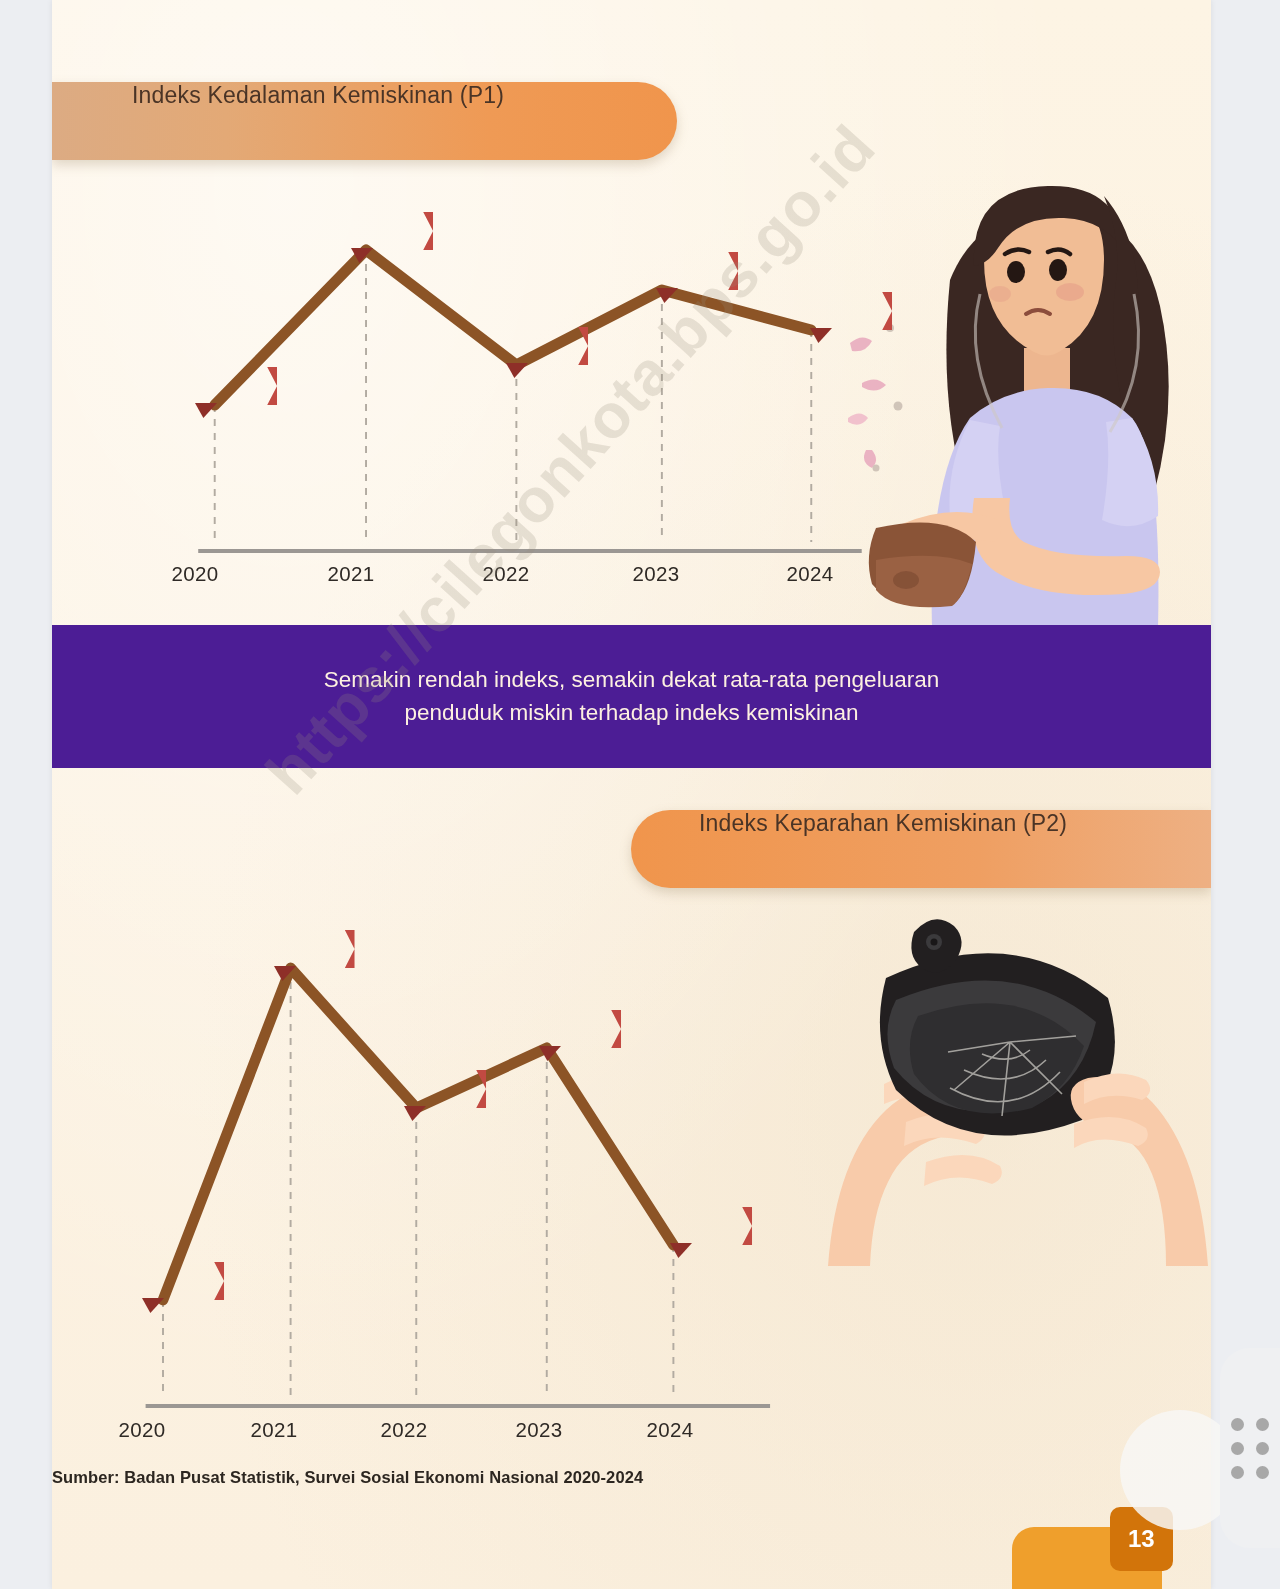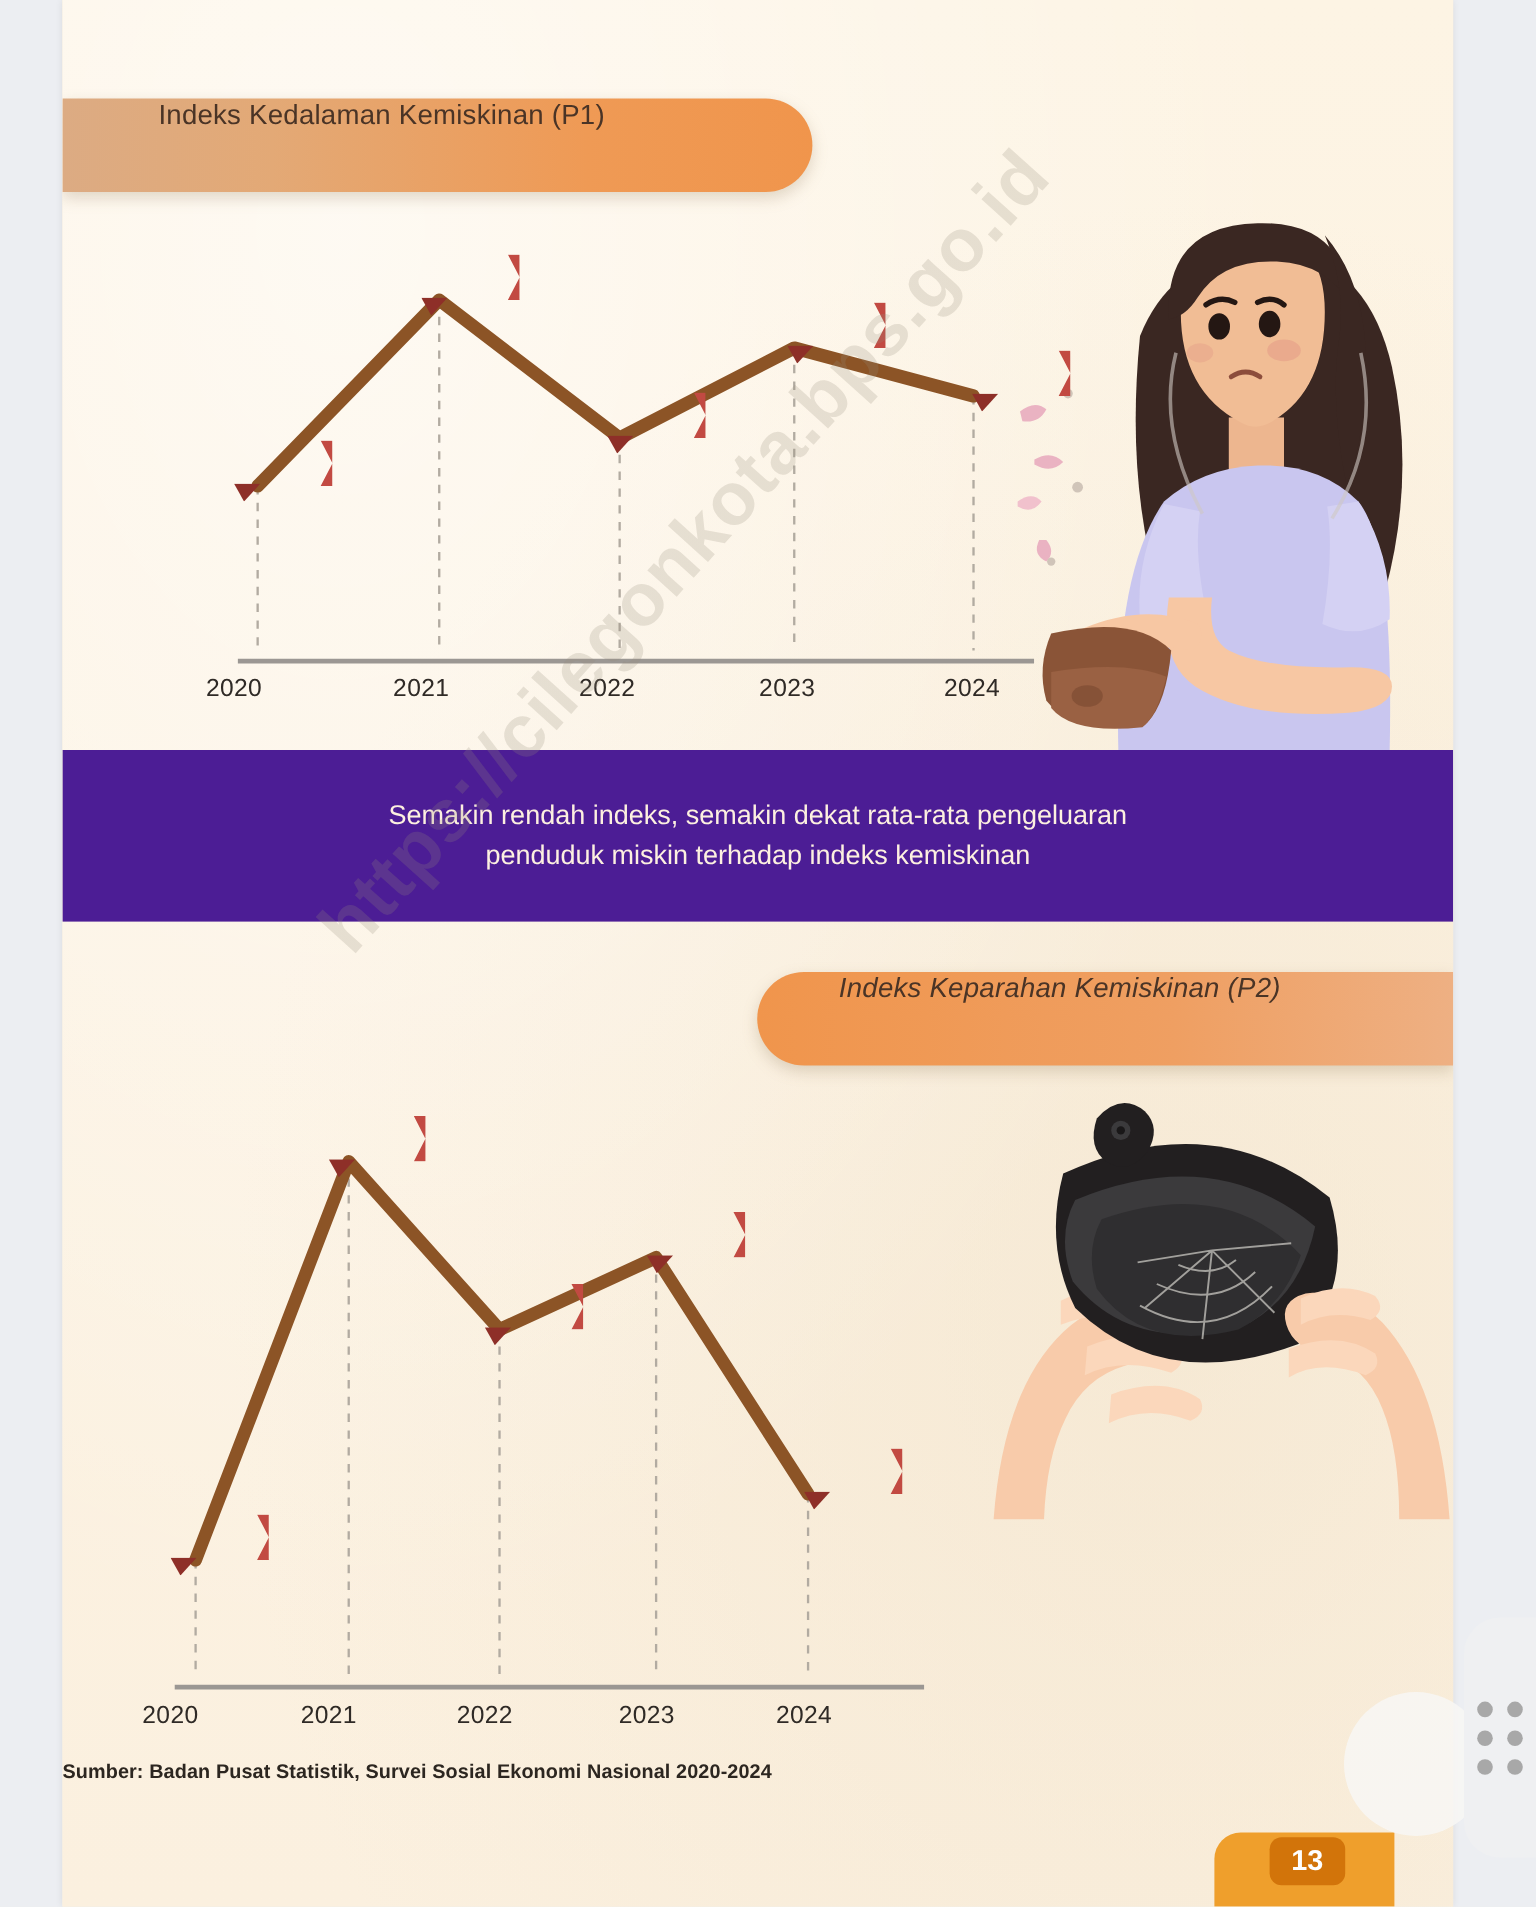--- a/index.html
+++ b/index.html
@@ -48,21 +48,20 @@
     left: 0; top: 82px; width: 625px;
     padding-left: 80px;
     border-top-right-radius: 42px; border-bottom-right-radius: 42px;
     background: linear-gradient(90deg,#dcab83 0%, #e3a976 28%, #ef9a55 70%, #f0954c 100%);
   }
   .banner.right {
     right: 0; top: 810px; width: 580px;
     padding-left: 68px;
     border-top-left-radius: 42px; border-bottom-left-radius: 42px;
     background: linear-gradient(270deg,#eeb083 0%, #ef9f62 40%, #f0954c 100%);
-    font-style: italic;
   }
 
   
   .caption-band {
     position: absolute; left: 0; top: 625px; width: 1159px; height: 143px;
     background: #4c1d95; z-index: 6;
     display: flex; flex-direction: column; align-items: center; justify-content: center;
     color: #fdf0e0; font-size: 22.5px; line-height: 1.45; text-align: center;
   }
   .caption-box {
@@ -108,23 +107,23 @@
   
   .illus { position:absolute; z-index: 3; }
   #illus1 { left: 790px; top: 168px; width: 370px; height: 460px; }
   #illus2 { left: 770px; top: 870px; width: 390px; height: 410px; }
   .illus svg { display:block; width:100%; height:100%; }
 
   
   .deco-bl { position:absolute; left: 960px; bottom: 0; width: 150px; height: 62px;
              background:#ef9f2c; border-top-left-radius: 22px; z-index: 4; }
   .page-tag {
-    position:absolute; left: 1006px; bottom: 18px; z-index: 9;
+    position:absolute; left: 1058px; bottom: 18px; z-index: 9;
     background:#d2740a; color:#fff; font-size: 24px; font-weight: 700;
-    padding: 6px 18px; border-radius: 10px;
+    padding: 18px 18px; border-radius: 10px;
   }
 
   
   .source {
     position:absolute; left: 0; top: 1468px; width: 1159px; z-index: 6;
     text-align:left; font-size: 16.5px; font-weight: 700; color: #2c2620;
     letter-spacing: .1px;
   }
 
   

